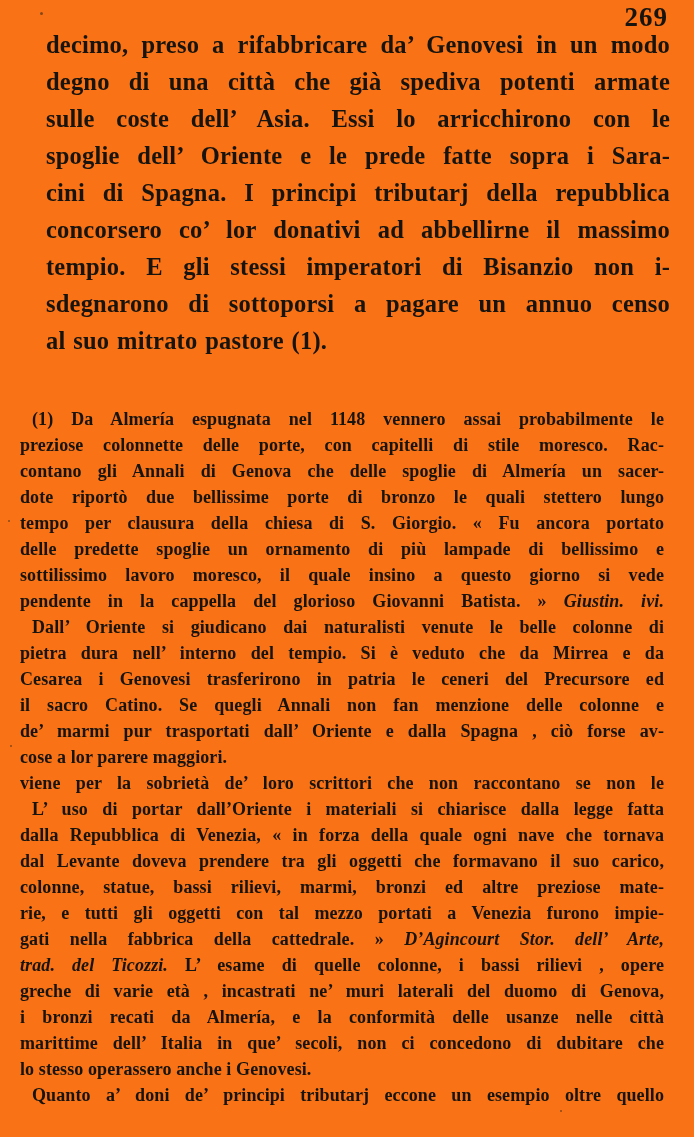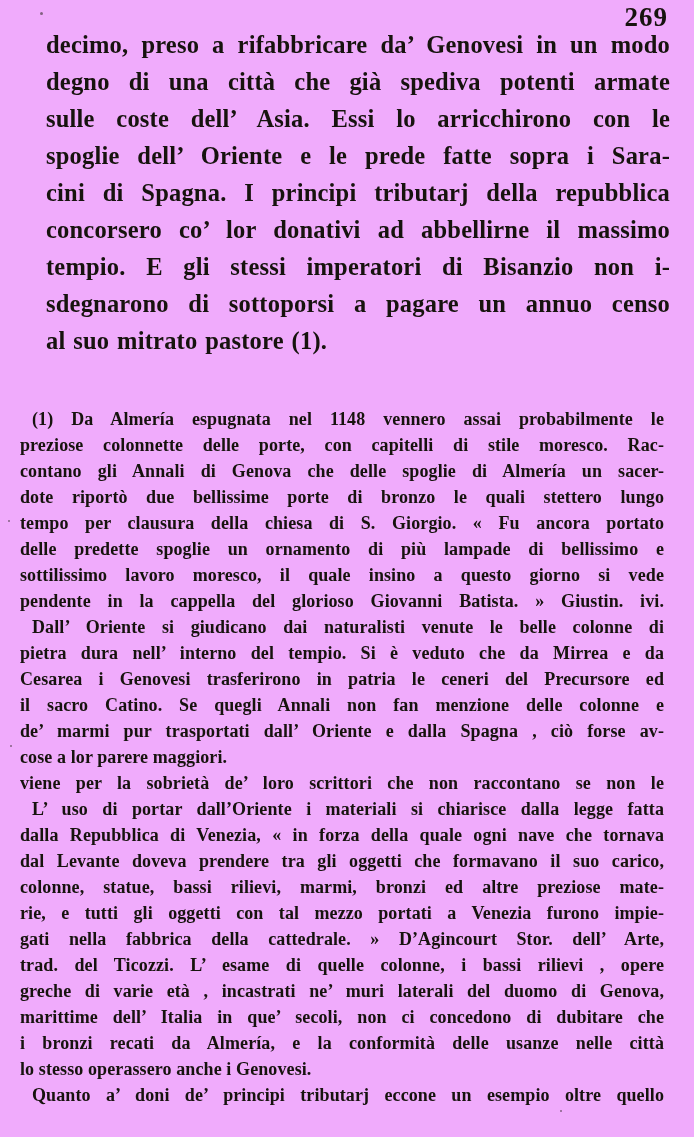--- a/index.html
+++ b/index.html
@@ -4,21 +4,21 @@
 <style>
   html, body {
     margin: 0;
     padding: 0;
     background: #e8e6e1;
   }
   .page {
     position: relative;
     width: 694px;
     height: 1137px;
-    background: #f0abfc;
+    background: #f97316;
     color: #17130e;
     font-family: "Liberation Serif", "DejaVu Serif", serif;
     font-weight: bold;
     overflow: hidden;
     box-sizing: border-box;
   }
   .page-number {
     position: absolute;
     top: 2px;
     right: 26px;
@@ -63,20 +63,21 @@
     text-align-last: justify;
     letter-spacing: 0.1px;
   }
   .fn-ln.last {
     text-align-last: left;
   }
   .fn-ln.ind {
     text-indent: 12px;
   }
   .it {
+    font-style: italic;
   }
   
   .speck {
     position: absolute;
     background: #2a251e;
     border-radius: 50%;
     opacity: 0.55;
   }
 </style>
 </head>
@@ -129,22 +130,22 @@
       <div class="fn-ln">dal Levante doveva prendere tra gli oggetti che formavano il suo carico,</div>
       <div class="fn-ln">colonne, statue, bassi rilievi, marmi, bronzi ed altre preziose mate-</div>
       <div class="fn-ln">rie, e tutti gli oggetti con tal mezzo portati a Venezia furono impie-</div>
       <div class="fn-ln">
         <span>gati nella fabbrica della cattedrale. » </span><span class="it">D’Agincourt Stor. dell’ Arte,</span>
       </div>
       <div class="fn-ln">
         <span class="it">trad. del Ticozzi.</span><span> L’ esame di quelle colonne, i bassi rilievi , opere</span>
       </div>
       <div class="fn-ln">greche di varie età , incastrati ne’ muri laterali del duomo di Genova,</div>
+      <div class="fn-ln">i bronzi recati da Almería, e la conformità delle usanze nelle città</div>
       <div class="fn-ln">marittime dell’ Italia in que’ secoli, non ci concedono di dubitare che</div>
-      <div class="fn-ln">i bronzi recati da Almería, e la conformità delle usanze nelle città</div>
       <div class="fn-ln last">lo stesso operassero anche i Genovesi.</div>
     </div>
 
     <div>
       <div class="fn-ln ind">Quanto a’ doni de’ principi tributarj eccone un esempio oltre quello</div>
     </div>
 
   </div>
 
   <div class="speck" style="left:40px; top:12px; width:3px; height:3px;"></div>

